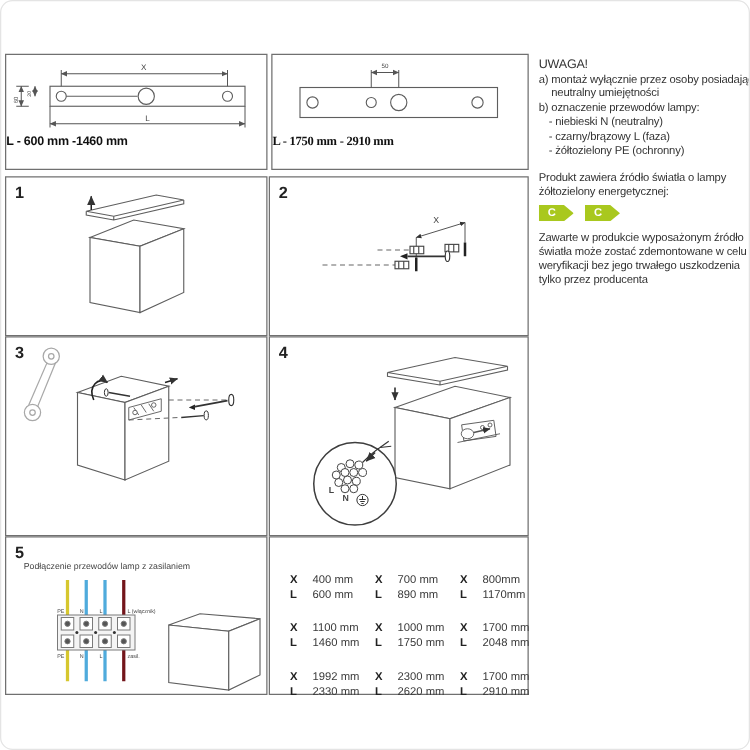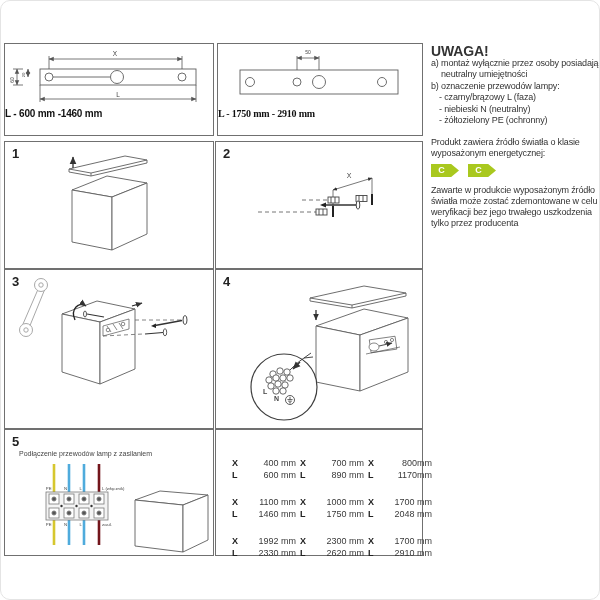--- a/index.html
+++ b/index.html
@@ -6,35 +6,35 @@
   body{font-family:"Liberation Sans", sans-serif;color:#333;}
   .page{position:relative;width:600px;height:600px;background:#fff;overflow:hidden;
         border:1px solid #e4e4e4;border-radius:10px;box-sizing:border-box;}
   .cell{position:absolute;border:1px solid #707070;background:#fff;box-sizing:border-box;}
   .stepnum{position:absolute;left:7px;top:4px;font-size:13px;font-weight:bold;color:#222;}
   .caption{text-align:left;font-weight:bold;font-size:10px;color:#111;letter-spacing:-0.2px;}
   svg{display:block;}
   svg text{font-family:"Liberation Sans",sans-serif;fill:#444;}
   .rc{position:absolute;left:430px;top:45px;width:168px;}
   .rc .ln{font-size:9px;line-height:11.5px;letter-spacing:-0.15px;white-space:nowrap;color:#333;}
-  .rc .ttl{font-size:14px;line-height:11.5px;font-weight:bold;}
+  .rc .ttl{font-size:10px;line-height:11.5px;font-weight:normal;}
   .ind1{padding-left:10px;}
   .ind2{padding-left:8px;}
   .energy{position:absolute;left:430px;top:136px;width:170px;}
   .energy .ln{font-size:9px;line-height:11px;letter-spacing:-0.15px;white-space:nowrap;color:#333;}
   .badges{display:flex;gap:9px;margin:5px 0 8px 0;}
   .badge{width:28px;height:13px;background:#a9c81e;color:#fff;font-weight:bold;font-size:9px;
          line-height:13px;text-align:center;padding-right:7px;box-sizing:border-box;
          clip-path:polygon(0 0,72% 0,100% 50%,72% 100%,0 100%);}
   .wiring-title{position:absolute;left:14px;top:20px;font-size:7px;color:#444;white-space:nowrap;}
   .sizegrid{display:grid;grid-template-columns:repeat(3,1fr);row-gap:15px;column-gap:4px;
             padding:27px 8px 0 16px;}
   .entry{display:grid;grid-template-columns:11px 46px;column-gap:7px;font-size:9px;line-height:12px;}
   .entry .k{font-weight:bold;color:#222;}
-  .entry .v{text-align:right;color:#3a3a3a;white-space:nowrap;}
+  .entry .v{text-align:left;color:#3a3a3a;white-space:nowrap;}
 </style>
 </head>
 <body>
 
 <div class="page">
 
   <div class="cell" style="left:3px;top:42px;width:210px;height:93px;">
     <svg width="208" height="60" viewBox="0 0 208 60">
       <defs>
         <marker id="ma" viewBox="0 0 10 10" refX="8.5" refY="5" markerWidth="7" markerHeight="7" orient="auto-start-reverse">
@@ -371,28 +371,28 @@
           <span class="v">2910 mm</span>
       </div>
     </div>
   </div>
 
   <div class="rc">
     <div class="ln ttl">UWAGA!</div>
     <div class="ln">a) montaż wyłącznie przez osoby posiadające</div>
     <div class="ln ind1">neutralny umiejętności</div>
     <div class="ln">b) oznaczenie przewodów lampy:</div>
+    <div class="ln ind2">- niebieski N (neutralny)</div>
     <div class="ln ind2">- czarny/brązowy L (faza)</div>
-    <div class="ln ind2">- niebieski N (neutralny)</div>
     <div class="ln ind2">- żółtozielony PE (ochronny)</div>
   </div>
 
   <div class="energy">
-    <div class="ln">Produkt zawiera źródło światła o klasie</div>
-    <div class="ln">wyposażonym energetycznej:</div>
+    <div class="ln">Produkt zawiera źródło światła o lampy</div>
+    <div class="ln">żółtozielony energetycznej:</div>
     <div class="badges">
       <div class="badge">C</div>
       <div class="badge">C</div>
     </div>
     <div class="ln">Zawarte w produkcie wyposażonym źródło</div>
     <div class="ln">światła może zostać zdemontowane w celu</div>
     <div class="ln">weryfikacji bez jego trwałego uszkodzenia</div>
     <div class="ln">tylko przez producenta</div>
   </div>
 

